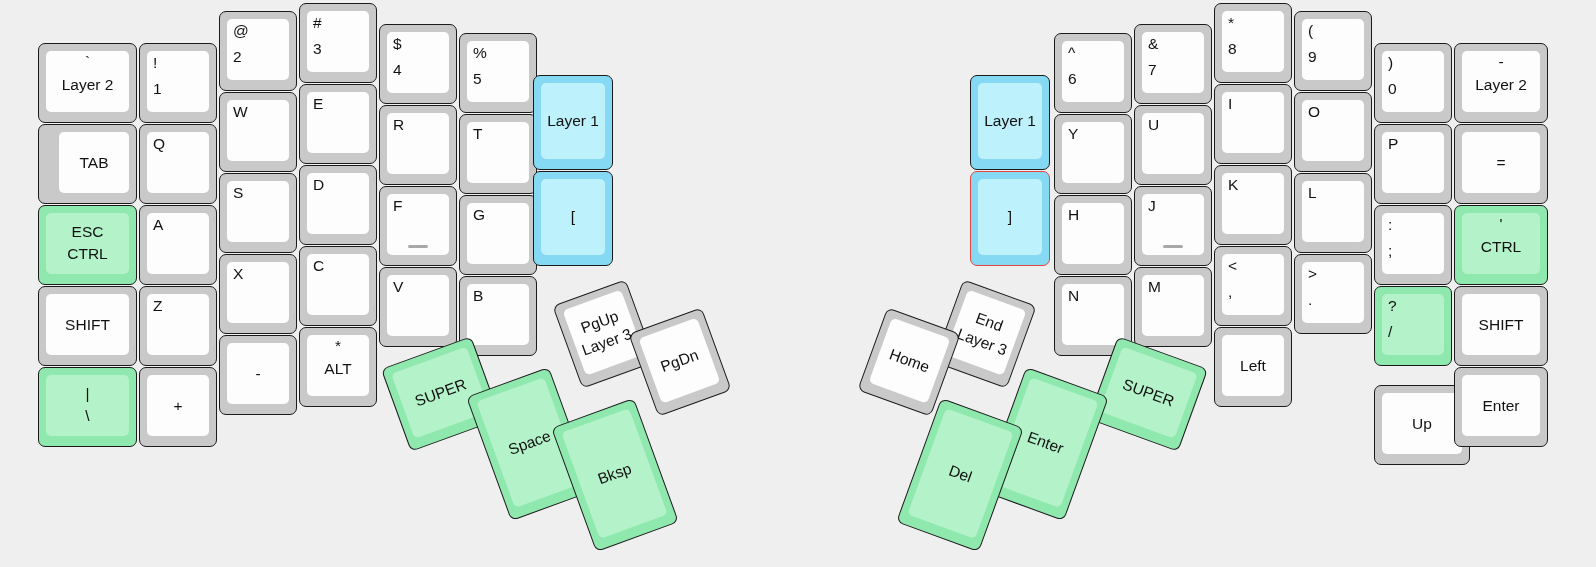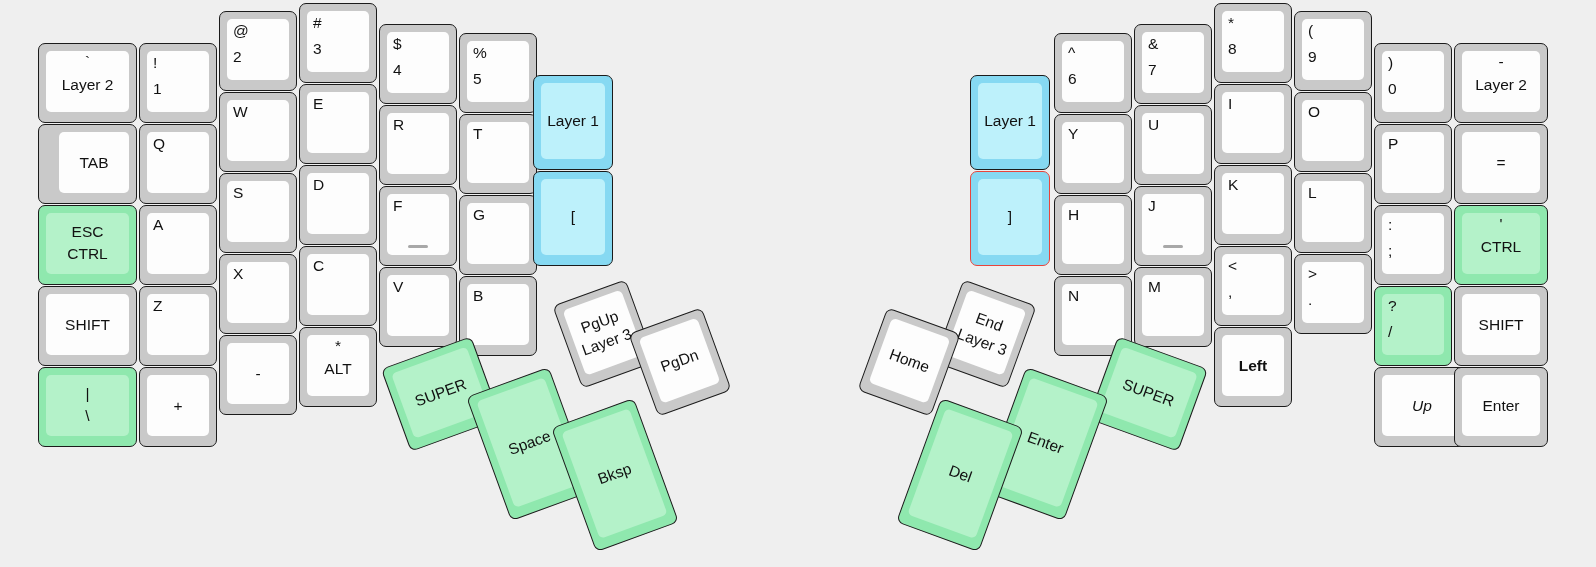--- a/index.html
+++ b/index.html
@@ -300,21 +300,21 @@
       <span class="cap">
         <span class="lg tl">K</span>
       </span>
     </div>
     <div class="key" style="left: 1214px; top: 246px; width: 78px; height: 80px;">
       <span class="cap">
         <span class="lg tl">&lt;</span>
         <span class="lg bl">,</span>
       </span>
     </div>
-    <div class="key" style="left: 1214px; top: 327px; width: 78px; height: 80px; font-weight: bold;">
+    <div class="key" style="left: 1214px; top: 327px; width: 78px; height: 80px;">
       <span class="cap">
         <span class="lg c">Left</span>
       </span>
     </div>
     <div class="key" style="left: 1294px; top: 11px; width: 78px; height: 80px;">
       <span class="cap">
         <span class="lg tl">(</span>
         <span class="lg bl">9</span>
       </span>
     </div>
@@ -350,21 +350,21 @@
         <span class="lg tl">:</span>
         <span class="lg bl">;</span>
       </span>
     </div>
     <div class="key green" style="left: 1374px; top: 286px; width: 78px; height: 80px;">
       <span class="cap">
         <span class="lg tl">?</span>
         <span class="lg bl">/</span>
       </span>
     </div>
-    <div class="key" style="left: 1374px; top: 367px; width: 96px; height: 80px; font-style: italic;">
+    <div class="key" style="left: 1374px; top: 385px; width: 96px; height: 80px;">
       <span class="cap">
         <span class="lg c">Up</span>
       </span>
     </div>
     <div class="key" style="left: 1454px; top: 43px; width: 94px; height: 80px;">
       <span class="cap">
         <span class="lg tc">-</span>
         <span class="lg cu">Layer 2</span>
       </span>
     </div>

